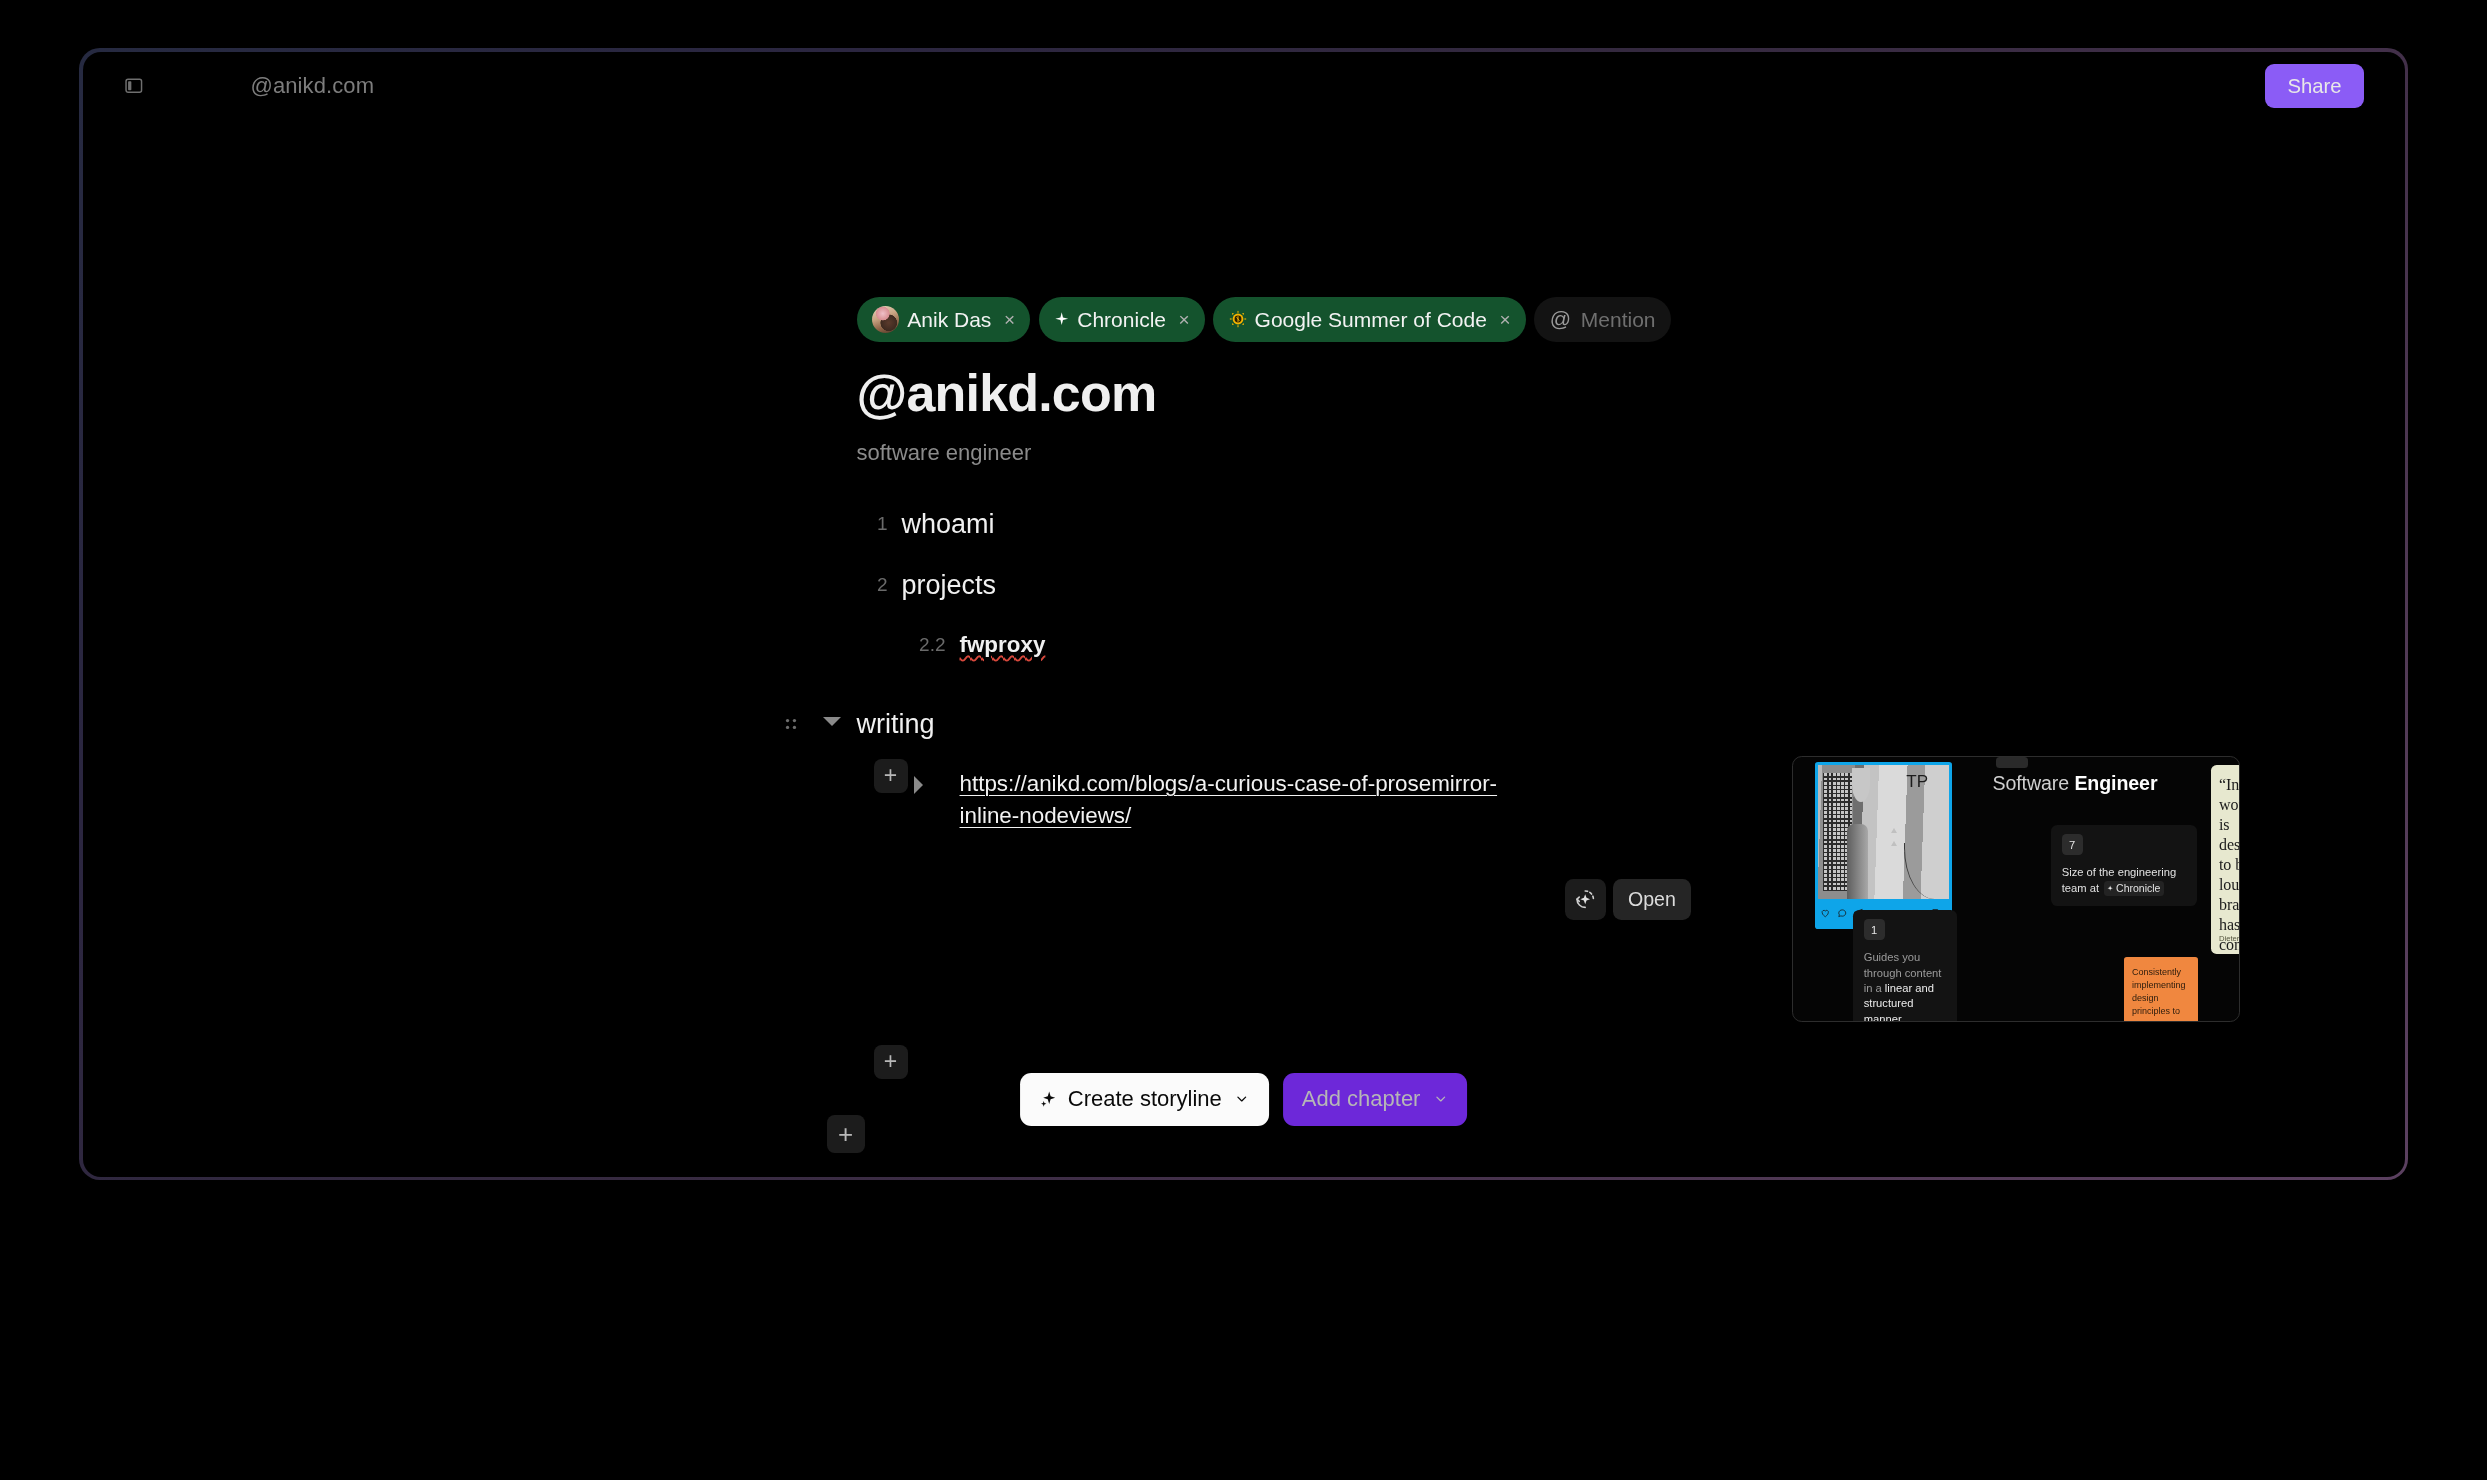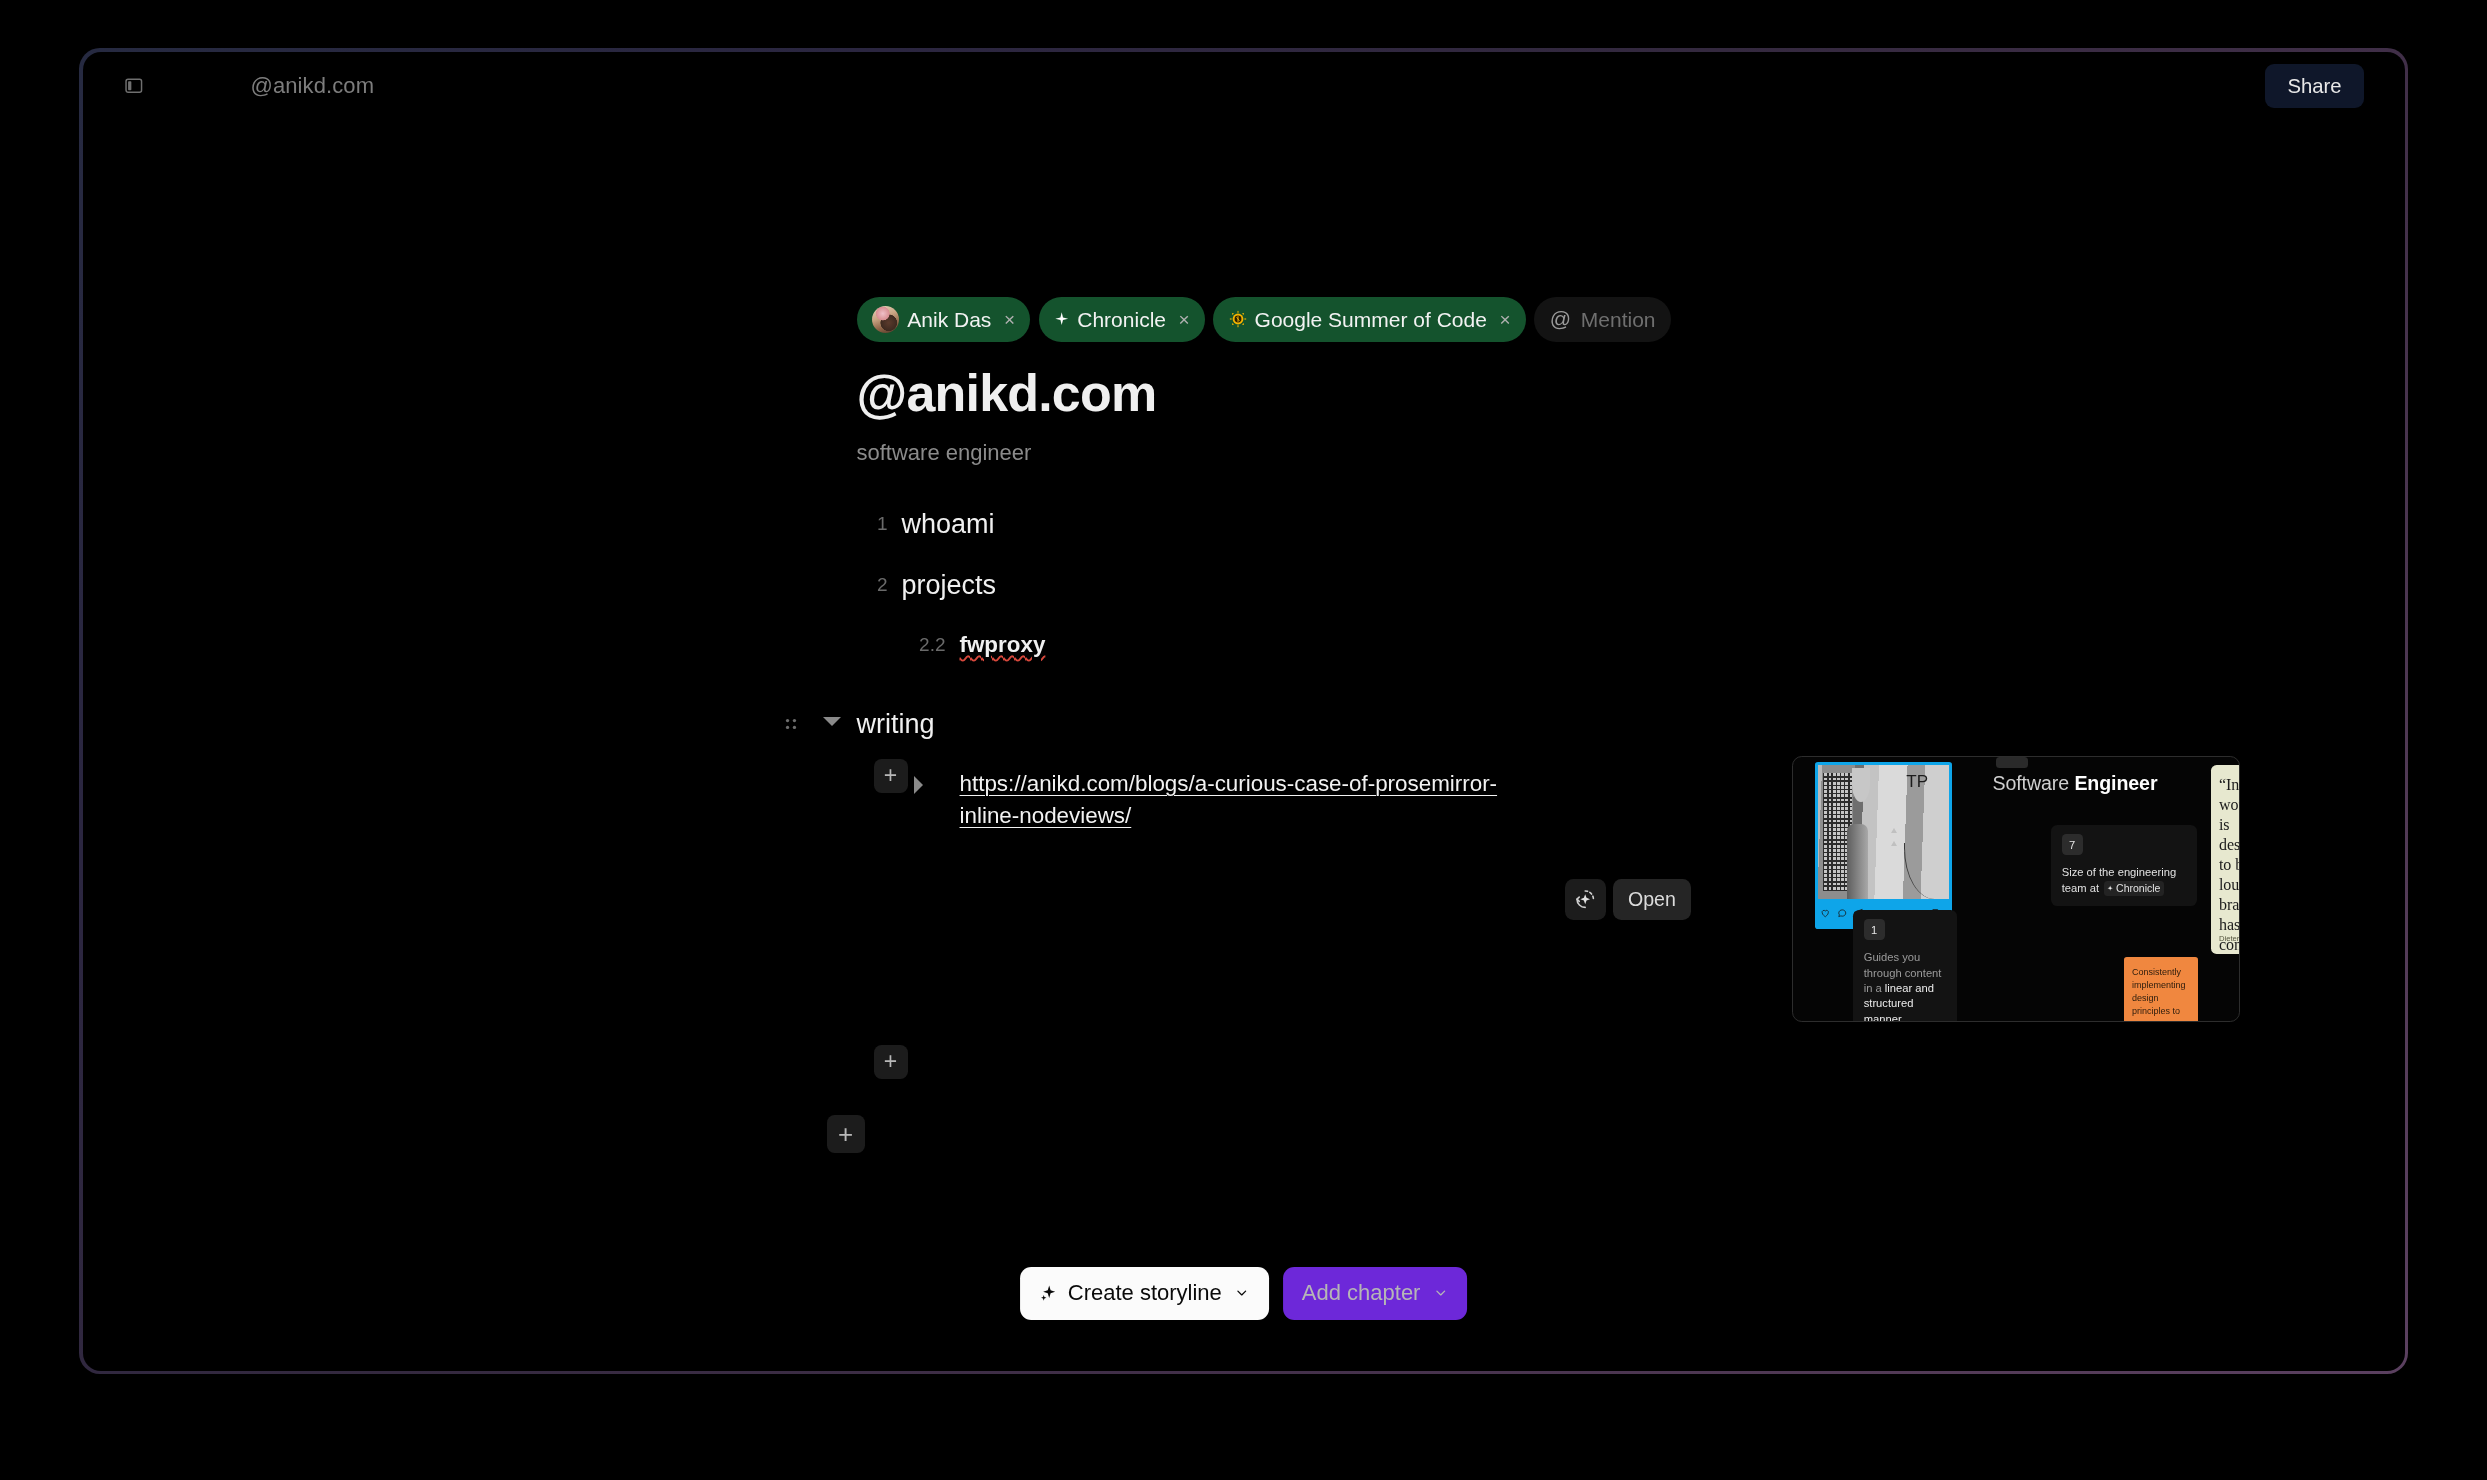--- a/index.html
+++ b/index.html
@@ -7,21 +7,21 @@
     width: 2487px; height: 1480px;
     background: #000000;
     font-family: "Liberation Sans", sans-serif;
     overflow: hidden;
   }
 
   
   #window-frame {
     position: absolute;
     left: 79px; top: 48px;
-    width: 2329px; height: 1326px;
+    width: 2329px; height: 1132px;
     border-radius: 21px;
     padding: 3.5px;
     background: linear-gradient(135deg,
         #262a41 0%,
         #2b2640 22%,
         #34293f 45%,
         #43304a 68%,
         #523a56 86%,
         #5b4060 100%);
   }
@@ -49,21 +49,21 @@
   #sidebar-toggle svg { display: block; }
   #breadcrumb {
     position: absolute; left: 168px; top: 50%;
     transform: translateY(-50%);
     font-size: 22px; color: #7d7d7d; letter-spacing: 0.1px;
     white-space: nowrap;
   }
   #share-button {
     position: absolute; right: 41px; top: 50%;
     transform: translateY(-50%);
-    background: #0f172a;
+    background: #8b5cf6;
     color: #e8e8e8;
     font-size: 20.3px;
     padding: 10.5px 22px;
     border-radius: 9px;
     cursor: pointer;
     white-space: nowrap;
   }
 
   
   #doc {

